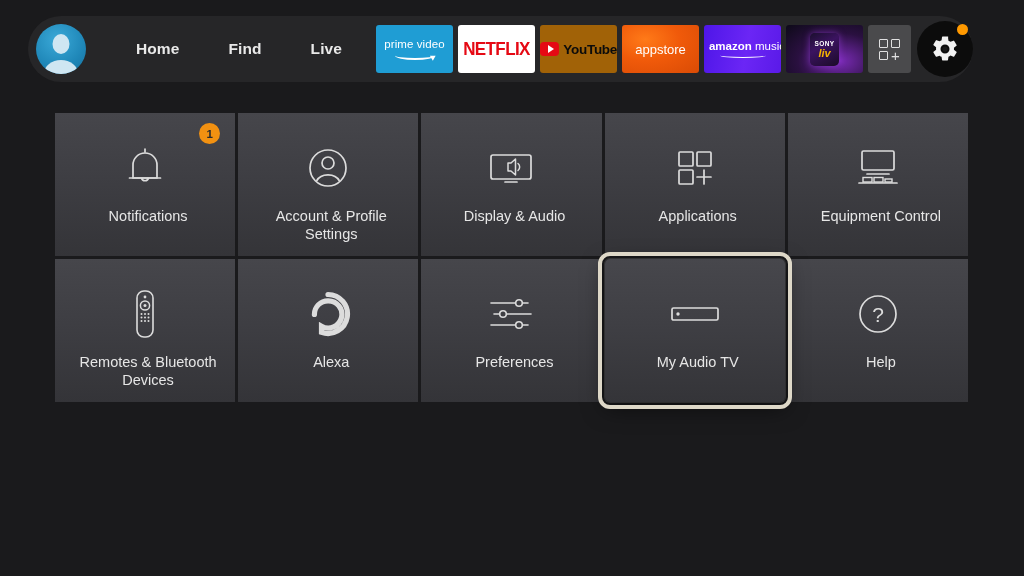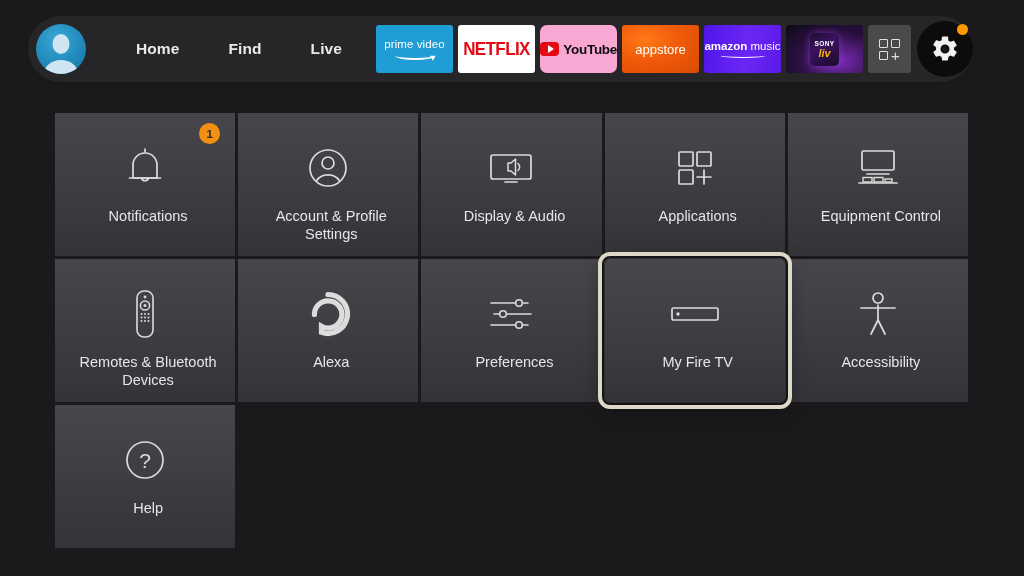--- a/index.html
+++ b/index.html
@@ -61,41 +61,41 @@
     content:""; position:absolute; right:-1px; bottom:-2px;
     border-left:5px solid #fff; border-top:3px solid transparent;
     border-bottom:3px solid transparent; transform:rotate(-30deg);
   }
   .app-netflix { background:#fff; }
   .app-netflix .t {
     color:#e50914; font-weight:bold; font-size:17px;
     letter-spacing:-.6px; font-family:"Liberation Sans", sans-serif;
     transform:scaleY(1.12);
   }
-  .app-youtube { background:#f9a8d4; gap:4px;border-radius:7px; }
+  .app-youtube { background:#a16207; gap:4px; }
   .app-youtube .yt-play {
     width:20px; height:14px; background:#e50914; border-radius:4px;
     display:flex; align-items:center; justify-content:center;
   }
   .app-youtube .yt-play:after {
     content:""; border-left:6px solid #fff;
     border-top:4px solid transparent; border-bottom:4px solid transparent;
     margin-left:2px;
   }
   .app-youtube .t { color:#0b0b0b; font-size:13.5px; font-weight:bold; letter-spacing:-.3px; }
   .app-appstore {
     background:radial-gradient(ellipse at 30% 30%, #ff7a18 0%, #f05a0a 45%, #d94b05 100%);
   }
   .app-appstore .t { color:#fff; font-size:13px; font-weight:500; }
   .app-music {
     background:linear-gradient(100deg,#4e16e8 0%,#6b26f5 55%,#5a1ae8 100%);
     flex-direction:column;
   }
   .app-music .t { color:#fff; font-size:11.5px; white-space:nowrap; }
-  .app-music .t b { font-weight:bold; }
+  .app-music .t b { font-weight:bold;padding-left:9px; }
   .app-music .smile2 {
     width:46px; height:5px; margin-top:1px;
     border-bottom:1.6px solid #fff; border-radius:0 0 50% 50%;
   }
   .app-sony {
     background:radial-gradient(ellipse at 70% 75%, #7a2bb5 0%, #2a1040 55%, #0d0a18 100%);
   }
   .app-sony .badge {
     width:29px; height:33px; border-radius:5px;
     background:linear-gradient(150deg,#1b0f2e 0%,#3b1360 40%,#1b0b28 100%);
@@ -350,34 +350,23 @@
     <span class="lbl">Preferences</span>
   </div>
 
   <div class="tile selected">
     <span class="ico">
       <svg width="50" height="20" viewBox="0 0 50 20">
         <rect x="2" y="4" width="46" height="12" rx="1.5" stroke="#dcdcdc" stroke-width="1.7" fill="none"></rect>
         <circle cx="8" cy="10" r="1.7" fill="#dcdcdc"></circle>
       </svg>
     </span>
-    <span class="lbl">My Fire TV</span>
-  </div>
-
-  <div class="tile">
-    <span class="ico">
-      <svg width="40" height="46" viewBox="0 0 40 46">
-        <circle cx="20" cy="7" r="5" stroke="#dcdcdc" stroke-width="1.7" fill="none"></circle>
-        <path d="M3 17 H37" stroke="#dcdcdc" stroke-width="1.7" stroke-linecap="round"></path>
-        <path d="M20 14 V30" stroke="#dcdcdc" stroke-width="1.7" stroke-linecap="round"></path>
-        <path d="M20 29 L13 43 M20 29 L27 43" stroke="#dcdcdc" stroke-width="1.7" fill="none" stroke-linecap="round"></path>
-      </svg>
-    </span>
-    <span class="lbl">Accessibility</span>
-  </div>
+    <span class="lbl">My Audio TV</span>
+  </div>
+
 
   <div class="tile">
     <span class="ico">
       <svg width="44" height="44" viewBox="0 0 44 44">
         <circle cx="22" cy="22" r="18" stroke="#dcdcdc" stroke-width="1.7" fill="none"></circle>
         <text x="22" y="30" text-anchor="middle" font-size="21" fill="#dcdcdc" font-family="Liberation Sans, sans-serif">?</text>
       </svg>
     </span>
     <span class="lbl">Help</span>
   </div>

